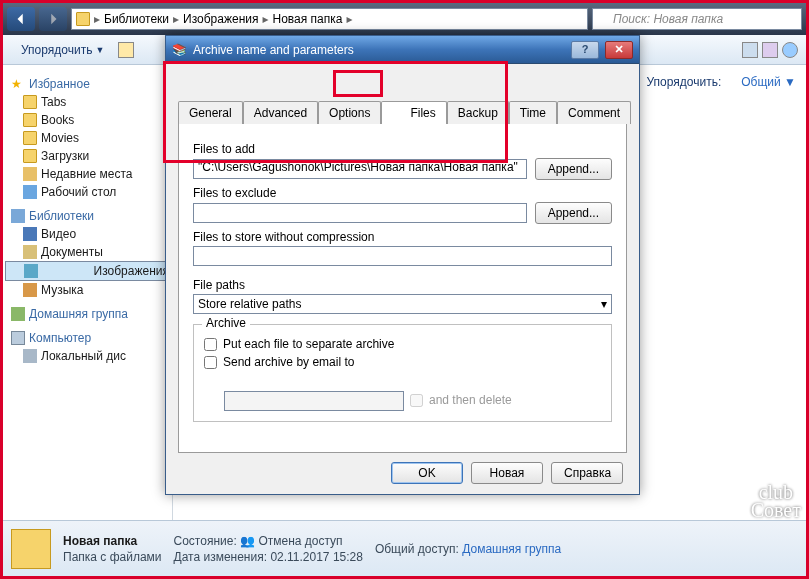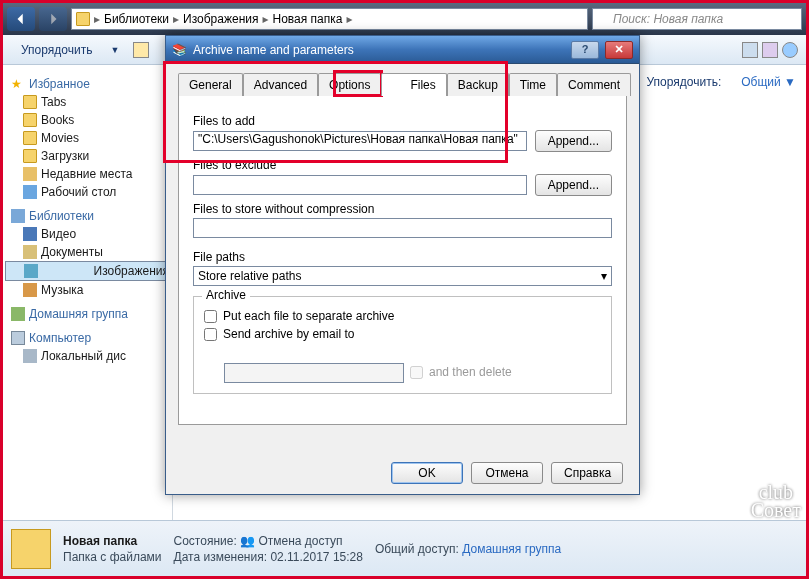--- a/index.html
+++ b/index.html
@@ -9,21 +9,21 @@
   
   .explorer { position:absolute; left:3px; top:3px; right:3px; bottom:3px; background:#fff; }
   .nav-bar { height:32px; background:linear-gradient(#5a6a80,#2a364a); display:flex; align-items:center; padding:0 4px; gap:4px; color:#fff;}
   .nav-btn { width:28px; height:24px; border-radius:4px; background:linear-gradient(#3d6aa5,#254a7a); display:flex; align-items:center; justify-content:center; }
   .nav-btn svg{width:14px;height:14px;fill:#fff}
   .breadcrumb { flex:1; height:22px; background:#fff; border:1px solid #7a8aa0; display:flex; align-items:center; padding:0 4px; gap:2px; color:#000;}
   .bc-sep{color:#666;padding:0 2px}
   .search-box{ width:210px; height:22px; background:#fff; border:1px solid #7a8aa0; color:#888; padding:0 20px; display:flex; align-items:center; font-style:italic;}
   .toolbar{ height:30px; background:linear-gradient(#f5f9fd,#dce8f4); border-bottom:1px solid #b8c8d8; display:flex; align-items:center; padding:0 8px; justify-content:space-between;}
   .tbl{display:flex;align-items:center;gap:4px}
-  .tb-btn{ padding:2px 10px; color:#1a3a6e; display:flex; align-items:center; gap:18px;}
+  .tb-btn{ padding:2px 10px; color:#1a3a6e; display:flex; align-items:center; gap:3px;}
   .tb-ico{width:16px;height:16px;border:1px solid #888;background:#ffe9a8;}
 
   .columns { position:absolute; top:62px; left:0; right:0; bottom:56px; display:flex; }
   .tree { width:170px; border-right:1px solid #d0d8e0; overflow:hidden; padding:4px 2px; background:#fff;}
   .tree ul{list-style:none;margin:0;padding:0}
   .tree li{padding:2px 0 2px 18px; color:#1a1a1a; white-space:nowrap; display:flex; align-items:center; gap:4px;}
   .tree li.hdr{padding-left:6px; color:#3a6aa5; margin-top:6px;}
   .tree li.sel{background:#cde6f7;}
   .ico{width:14px;height:14px;display:inline-block;}
   .ico-star{color:#f2b200}
@@ -40,21 +40,21 @@
   .sb-link{color:#2a6ac2}
 
   
   .dlg{position:absolute; left:165px; top:35px; width:475px; height:460px; border:1px solid #395d8a; background:#f0f0f0; box-shadow:0 0 12px rgba(0,0,0,.4); }
   .dlg-title{height:28px;background:linear-gradient(#6fa8e6,#3d74b8,#2a5a95);display:flex;align-items:center;gap:6px;padding:0 6px;color:#fff;border-bottom:1px solid #2a4a70;}
   .dlg-title .spacer{flex:1}
   .win-btn{width:28px;height:18px;background:linear-gradient(#c8d8ec,#9ab8da);border:1px solid #5a7aa5;border-radius:2px;display:flex;align-items:center;justify-content:center;color:#2a4a70;font-weight:bold;font-size:11px;line-height:1;}
   .win-btn.close{background:linear-gradient(#e67a7a,#c83a3a);color:#fff;border-color:#8a2a2a;}
   .dlg-body{padding:8px 12px 8px 12px;position:relative;height:calc(100% - 28px);}
 
-  .tabstrip{display:flex;gap:0;margin-bottom:0;}
+  .tabstrip{display:flex;gap:0;margin-bottom:0;margin-top:28px;}
   .tab{padding:4px 10px;border:1px solid #9a9a9a;border-bottom:none;background:#f0f0f0;color:#000;position:relative;top:1px;border-radius:2px 2px 0 0;}
   .tab.active{background:#fff;z-index:2;padding-left:28px;}
   .tab-panel{border:1px solid #9a9a9a;background:#fff;padding:12px 14px 14px 14px;height:330px;}
 
   .fld-label{color:#000;margin-top:6px;margin-bottom:2px;}
   .row{display:flex;gap:8px;align-items:center;}
   .txt{flex:1;height:20px;border:1px solid #7a8aa0;background:#fff;padding:0 4px;color:#000;overflow:hidden;white-space:nowrap;}
   .btn{height:22px;padding:0 12px;border:1px solid #8a8a8a;background:linear-gradient(#fdfdfd,#e4e4e4);border-radius:3px;color:#000;}
   .sel{width:100%;height:20px;border:1px solid #7a8aa0;background:#fff;padding:0 4px;display:flex;align-items:center;justify-content:space-between;}
   .group{border:1px solid #c0c0c0;margin-top:10px;padding:8px 10px 10px 10px;position:relative;}
@@ -272,21 +272,21 @@
           <label class="chk disabled">
             <input type="checkbox" disabled="" style="">
             <span>and then delete</span>
           </label>
         </div>
       </div>
     </div>
 
     <div class="dlg-footer">
       <button class="btn primary" style="width:72px">OK</button>
-      <button class="btn" style="width:72px">Отмена</button>
+      <button class="btn" style="width:72px">Новая</button>
       <button class="btn" style="width:72px">Справка</button>
     </div>
   </div>
 </div>
 
 <div class="hl hl1"></div>
 <div class="hl hl2"></div>
 <div class="outer-border"></div>
 <div class="watermark" style="white-space:pre">club
 Совет</div>

